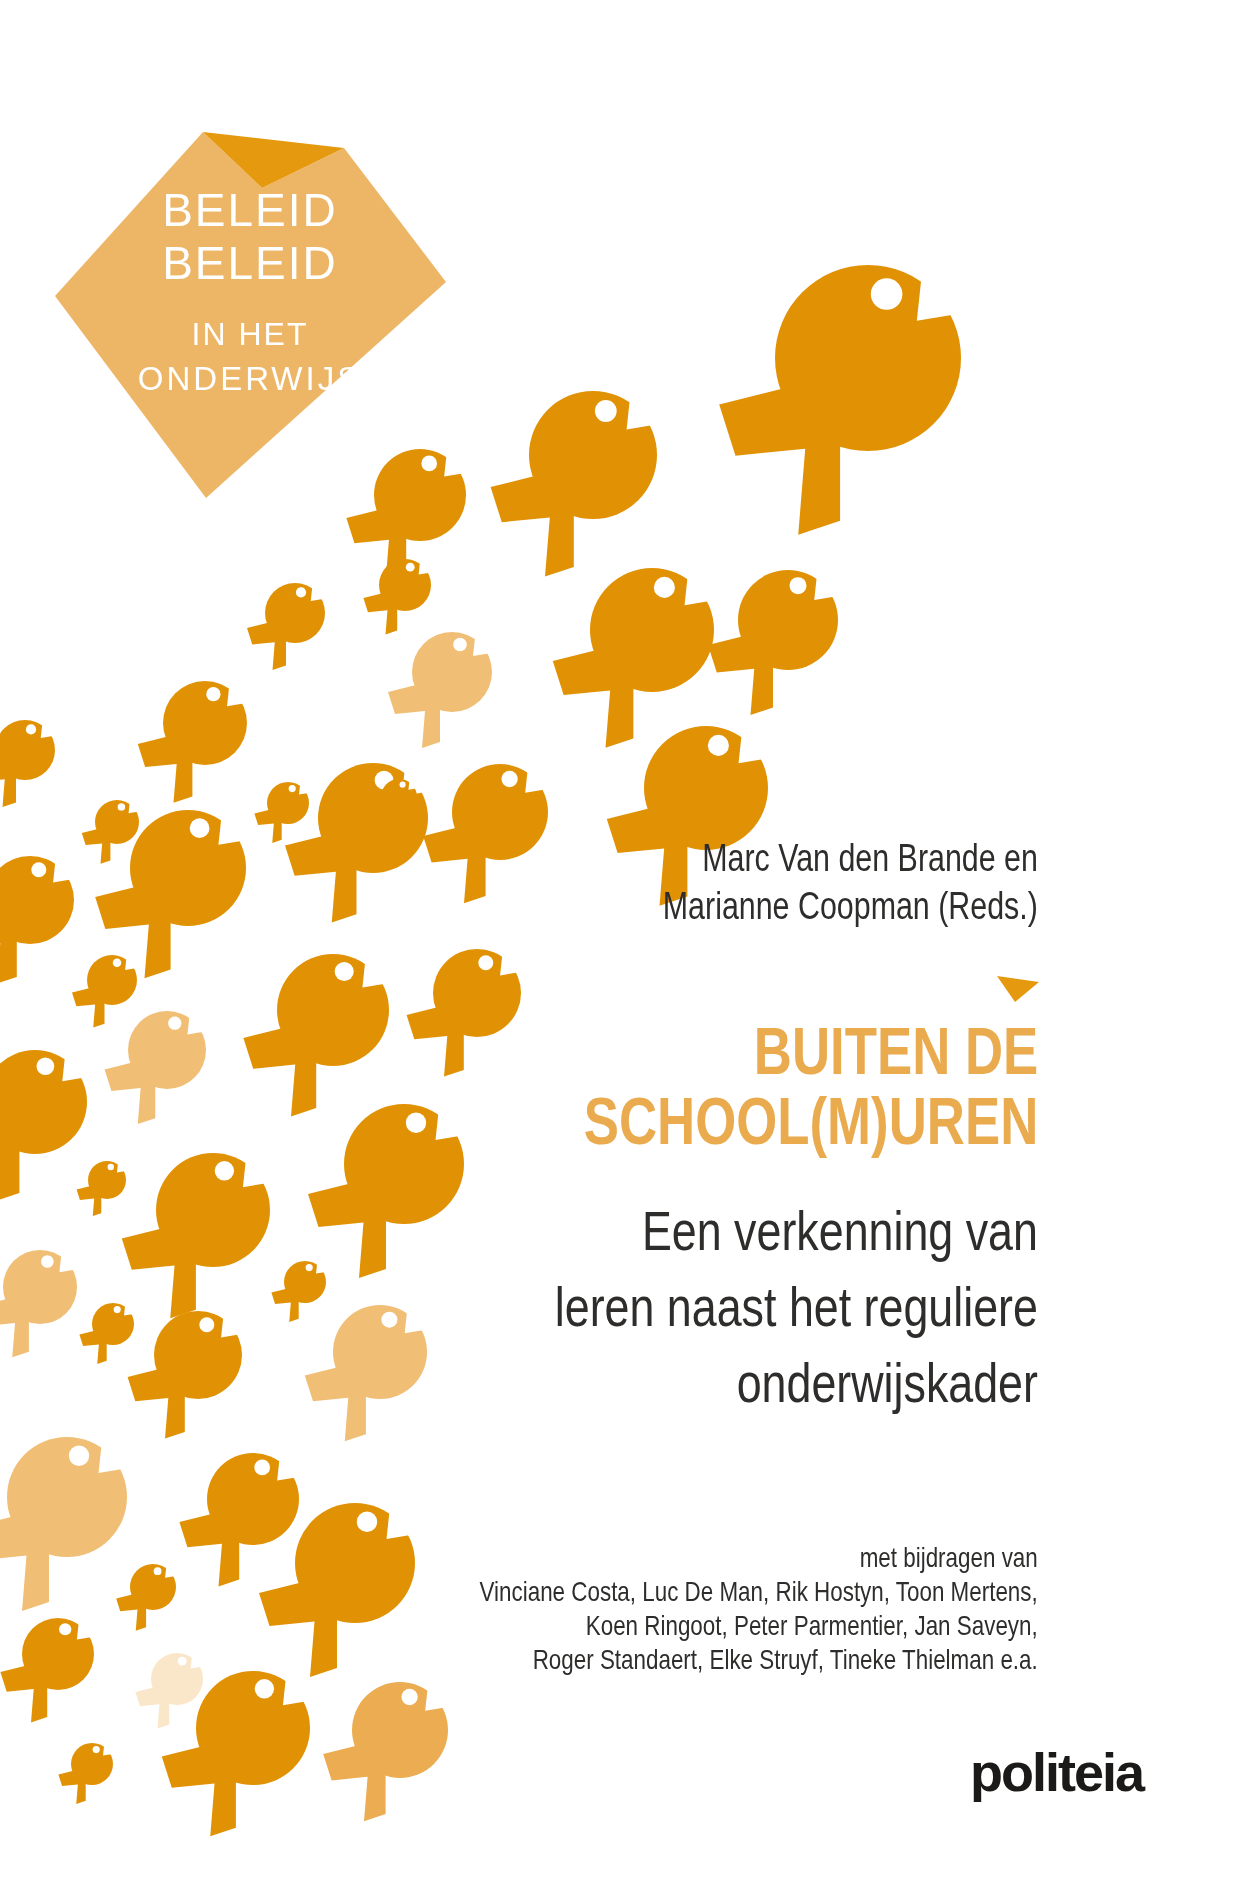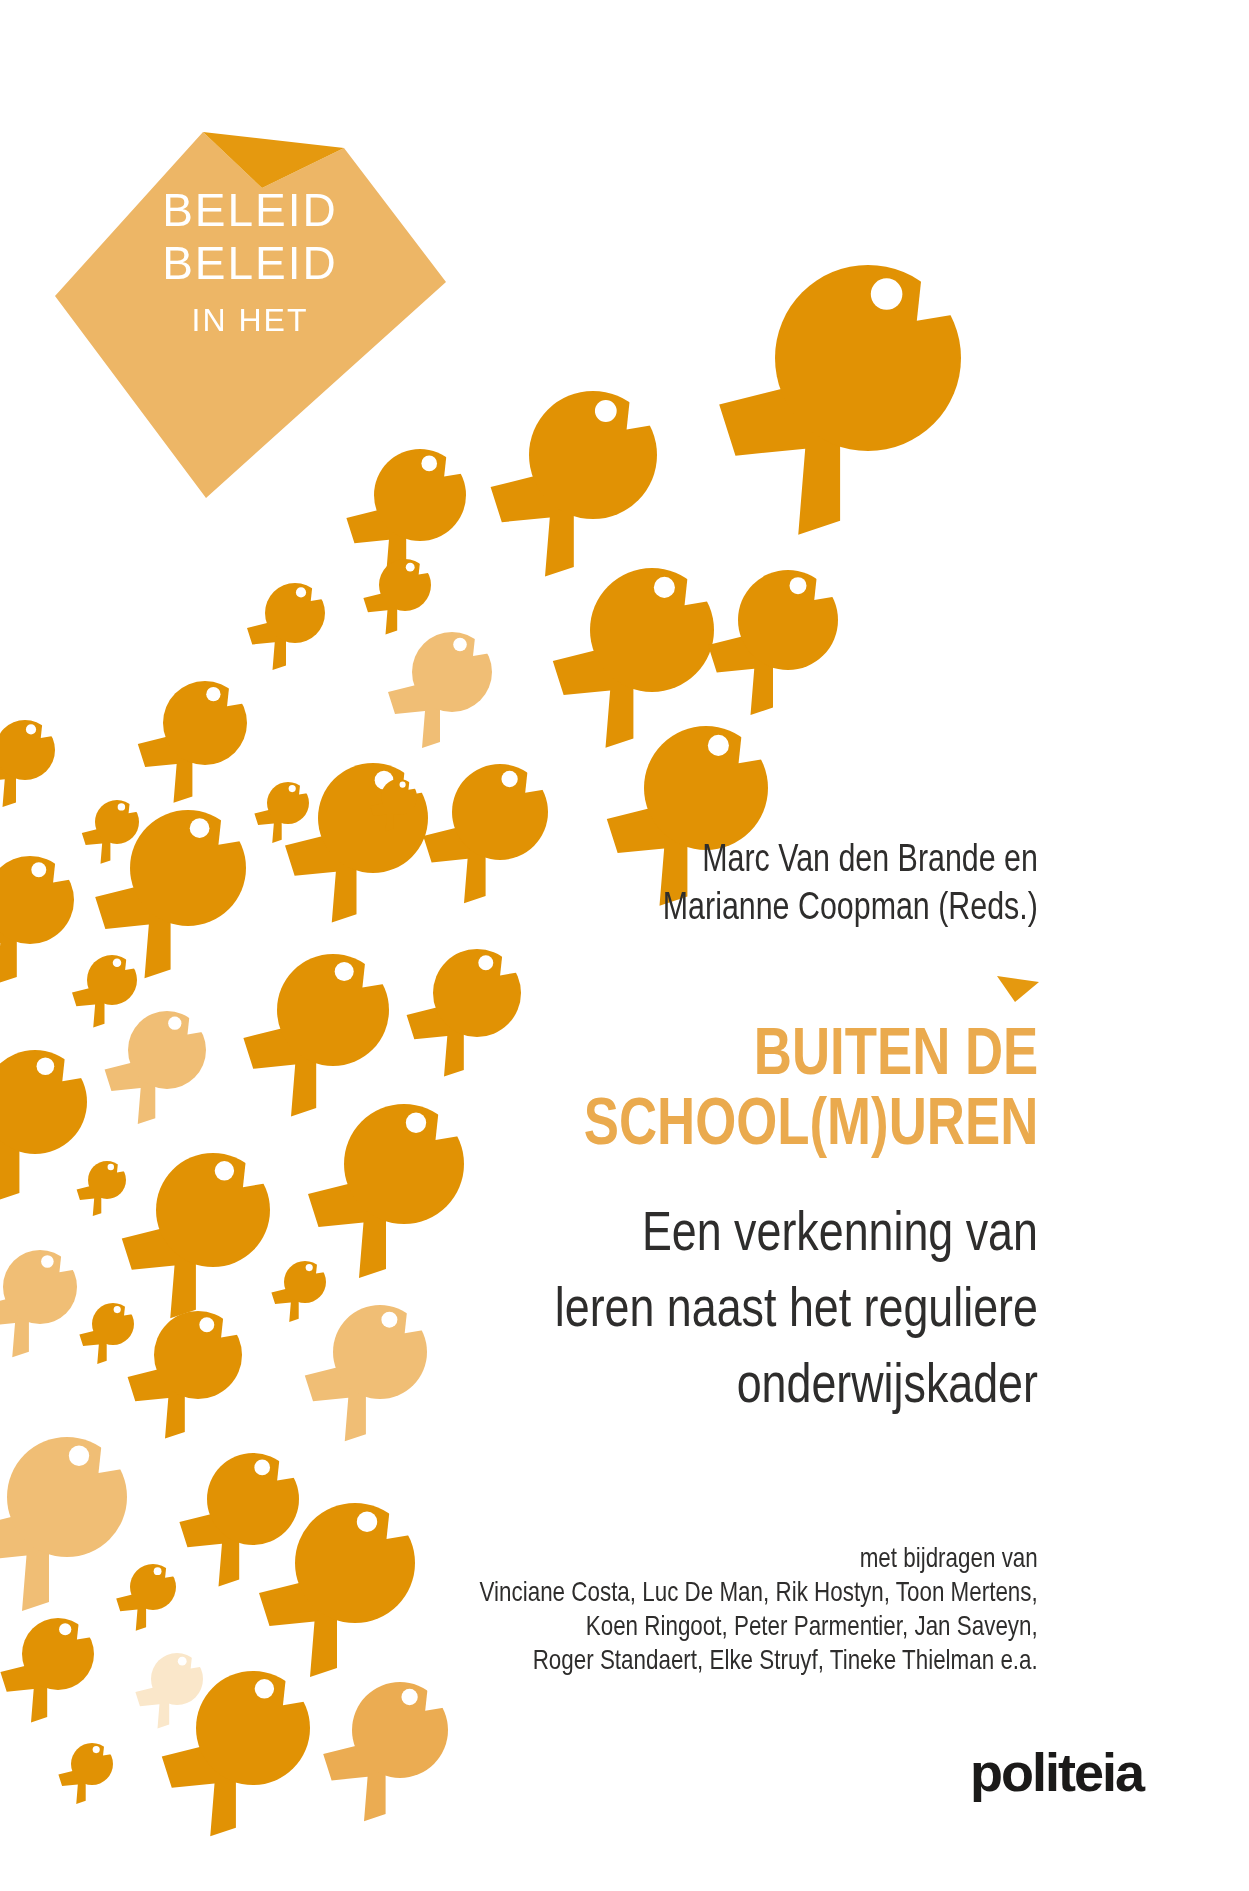--- a/index.html
+++ b/index.html
@@ -11,21 +11,21 @@
     overflow:hidden;
   }
   .cover{position:absolute;inset:0;}
   svg.art{position:absolute;left:0;top:0;}
 
   .badge-text{
     position:absolute;left:100px;top:184px;width:300px;
     text-align:center;color:#ffffff;font-weight:normal;
   }
   .badge-text .b1,.badge-text .b2{font-size:46px;line-height:53px;letter-spacing:2px;}
-  .badge-text .b3{font-size:32px;line-height:46px;letter-spacing:2px;margin-top:7px;}
+  .badge-text .b3{font-size:32px;line-height:46px;letter-spacing:2px;margin-top:21px;}
   .badge-text .b4{font-size:33px;line-height:44px;letter-spacing:3px;}
 
   .right-block{position:absolute;right:211px;text-align:right;}
   .condensed{transform:scaleX(0.80);transform-origin:100% 0;}
 
   .authors{top:834px;font-size:38px;line-height:48px;color:#2E2D2C;}
   .title{top:1016px;font-size:66px;line-height:70px;font-weight:bold;color:#EAAA4E;letter-spacing:0;margin:0;}
   .subtitle{top:1193px;font-size:56px;line-height:76px;font-weight:normal;color:#2E2D2C;margin:0;}
   .contributors{top:1541px;font-size:28px;line-height:34px;color:#2E2D2C;}
   .publisher{
@@ -284,20 +284,21 @@
           <circle cx="8" cy="-27.5" r="6.8" fill="#FFFFFF"></circle>
         </g>
       </g>
     <polygon id="title-marker" points="997,976 1039,982 1015,1002" fill="#E5990F"></polygon>
   </svg>
 
   <div class="badge-text" style="color: rgb(255, 255, 255);">
     <div class="b1">BELEID</div>
     <div class="b2">BELEID</div>
     <div class="b3">IN HET</div>
+    <div class="b4">ONDERWIJS</div>
   </div>
 
   <div class="right-block authors condensed" style="color: rgb(46, 45, 44);">
     <div>Marc Van den Brande en</div>
     <div>Marianne Coopman (Reds.)</div>
   </div>
 
   <h1 class="right-block title condensed" style="color: rgb(234, 170, 78);">
     <div>BUITEN DE</div>
     <div>SCHOOL(M)UREN</div>

